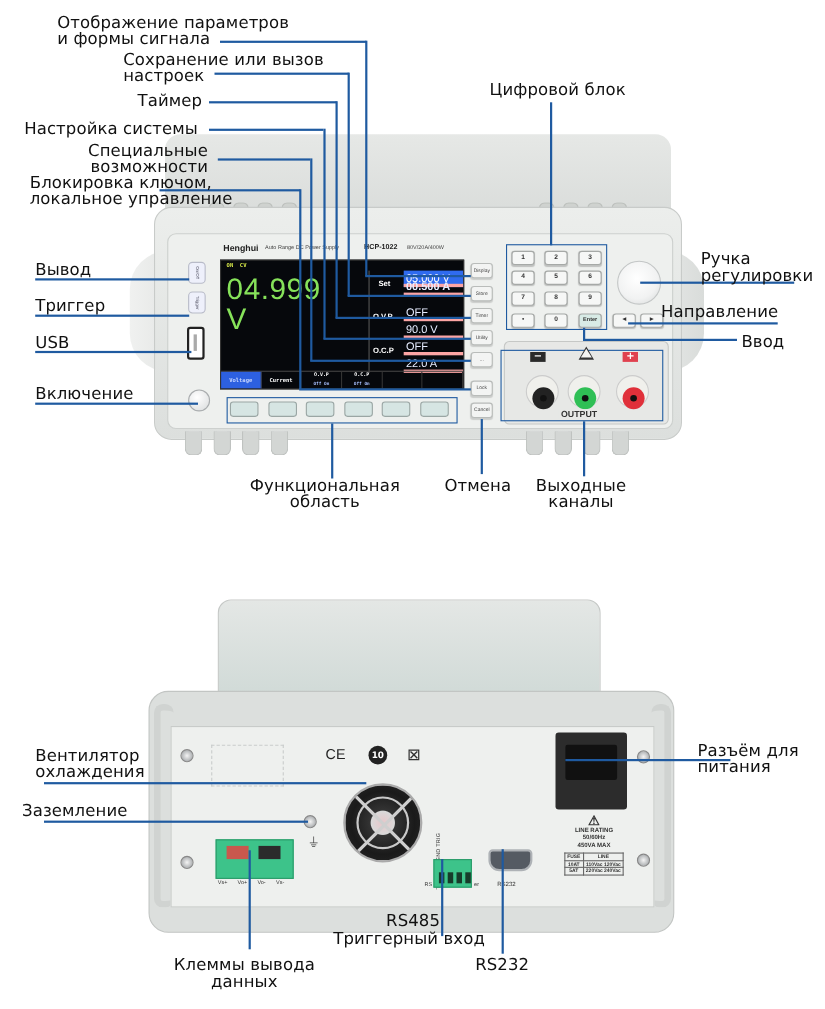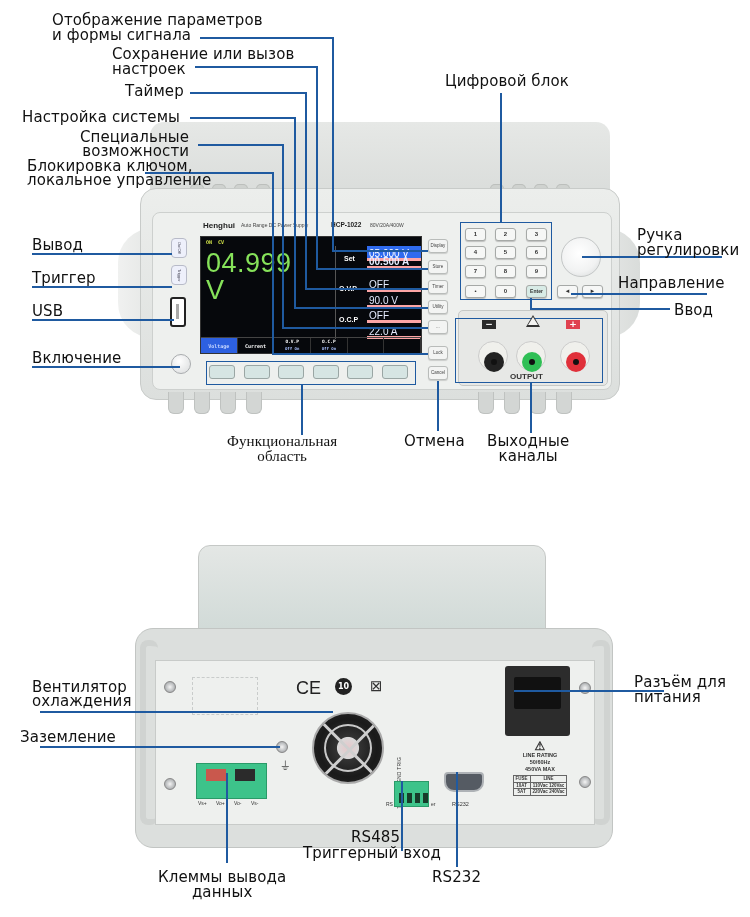--- a/index.html
+++ b/index.html
@@ -68,21 +68,21 @@
   .jack::after { content: ""; position: absolute; left: 7px; top: 7px; width: 6px; height: 6px; border-radius: 50%; background: #111; }
   .outtxt { position: absolute; left: 508px; top: 372px; font-family: "Liberation Sans", sans-serif; font-size: 8px; font-weight: bold; color: #333; background: #e7e8e6; padding: 0 2px; }
 
   
   .rear-top { position: absolute; left: 198px; top: 545px; width: 348px; height: 95px; background: linear-gradient(#e4e7e5, #cfd9d6); border-radius: 12px 12px 0 0; border: 1px solid #c5c8c6; }
   .rear-body { position: absolute; left: 135px; top: 628px; width: 478px; height: 220px; background: #dcdfdd; border-radius: 18px; border: 1px solid #c2c5c3; }
   .rear-face { position: absolute; left: 155px; top: 660px; width: 440px; height: 165px; background: #eef0ee; border: 1px solid #c8cbc9; }
   .bracket { position: absolute; top: 640px; width: 18px; height: 185px; border: 6px solid #d0d3d1; border-radius: 8px; }
   .screw { position: absolute; width: 12px; height: 12px; border-radius: 50%; background: radial-gradient(circle,#f4f4f4 0%,#b0b3b5 70%,#777 100%); border: 1px solid #888; }
   .label-rect { position: absolute; left: 192px; top: 677px; width: 66px; height: 38px; border: 1px dashed #c9cccb; }
-  .ce { position: absolute; left: 296px; top: 678px; font-family: "Liberation Sans", sans-serif; font-size: 18px; color: #222; }
+  .ce { position: absolute; left: 296px; top: 678px; font-family: "Liberation Sans", sans-serif; font-size: 13px; color: #222; }
   .ten { position: absolute; left: 335px; top: 678px; width: 17px; height: 17px; border-radius: 50%; background: #222; color: #fff; font-size: 8px; font-weight: bold; text-align: center; line-height: 17px; }
   .bin { position: absolute; left: 370px; top: 677px; font-size: 15px; color: #333; }
   .fan { position: absolute; left: 312px; top: 712px; width: 72px; height: 72px; border-radius: 50%; background: radial-gradient(circle, #e8c6c9 0%, #d9d9d9 22%, #333 24%, #1a1a1a 60%, #2a2a2a 100%); border: 2px solid #aaa; overflow: hidden; }
   .fan .x1, .fan .x2 { position: absolute; left: 34px; top: -6px; width: 3px; height: 84px; background: #cfcfcf; }
   .fan .x1 { transform: rotate(45deg); } .fan .x2 { transform: rotate(-45deg); }
   .fan .ring { position: absolute; left: 10px; top: 10px; width: 48px; height: 48px; border-radius: 50%; border: 2.5px solid #c8c8c8; }
   .ground-sym { position: absolute; left: 281px; top: 759px; font-size: 12px; color: #444; }
   .terminal { position: absolute; left: 196px; top: 763px; width: 71px; height: 36px; background: #3dc38a; border: 1px solid #2a9a68; }
   .t-red { position: absolute; left: 9px; top: 5px; width: 20px; height: 12px; background: #c9584d; }
   .t-blk { position: absolute; left: 38px; top: 5px; width: 20px; height: 12px; background: #2b2b2b; }
@@ -270,24 +270,24 @@
   </div>
 <div class="lbl" style="left:32px;top:238px;">Вывод</div>
 <div class="lbl" style="left:32px;top:271px;">Триггер</div>
 <div class="lbl" style="left:32px;top:304px;">USB</div>
 <div class="lbl" style="left:32px;top:351px;">Включение</div>
 <div class="lbl" style="left:445px;top:74px;">Цифровой блок</div>
 <div class="lbl" style="left:637px;top:228px;">
     <span style="white-space:pre-line;display:block;line-height:15px;">Ручка
 регулировки</span>
   </div>
-<div class="lbl" style="left:618px;top:276px;">Направление</div>
+<div class="lbl" style="left:601px;top:276px;">Направление</div>
 <div class="lbl" style="left:674px;top:303px;">Ввод</div>
 <div class="lbl c" style="left:227px;top:434px;">
-    <span style="white-space:pre-line;display:block;line-height:15px;text-align:center;font-family:Liberation Serif, serif;">Функциональная
+    <span style="white-space:pre-line;display:block;line-height:15px;text-align:center;">Функциональная
 область</span>
   </div>
 <div class="lbl" style="left:404px;top:434px;">Отмена</div>
 <div class="lbl c" style="left:487px;top:434px;">
     <span style="white-space:pre-line;display:block;line-height:15px;text-align:center;">Выходные
 каналы</span>
   </div>
 
 <div>
   <div class="rear-top"></div>

